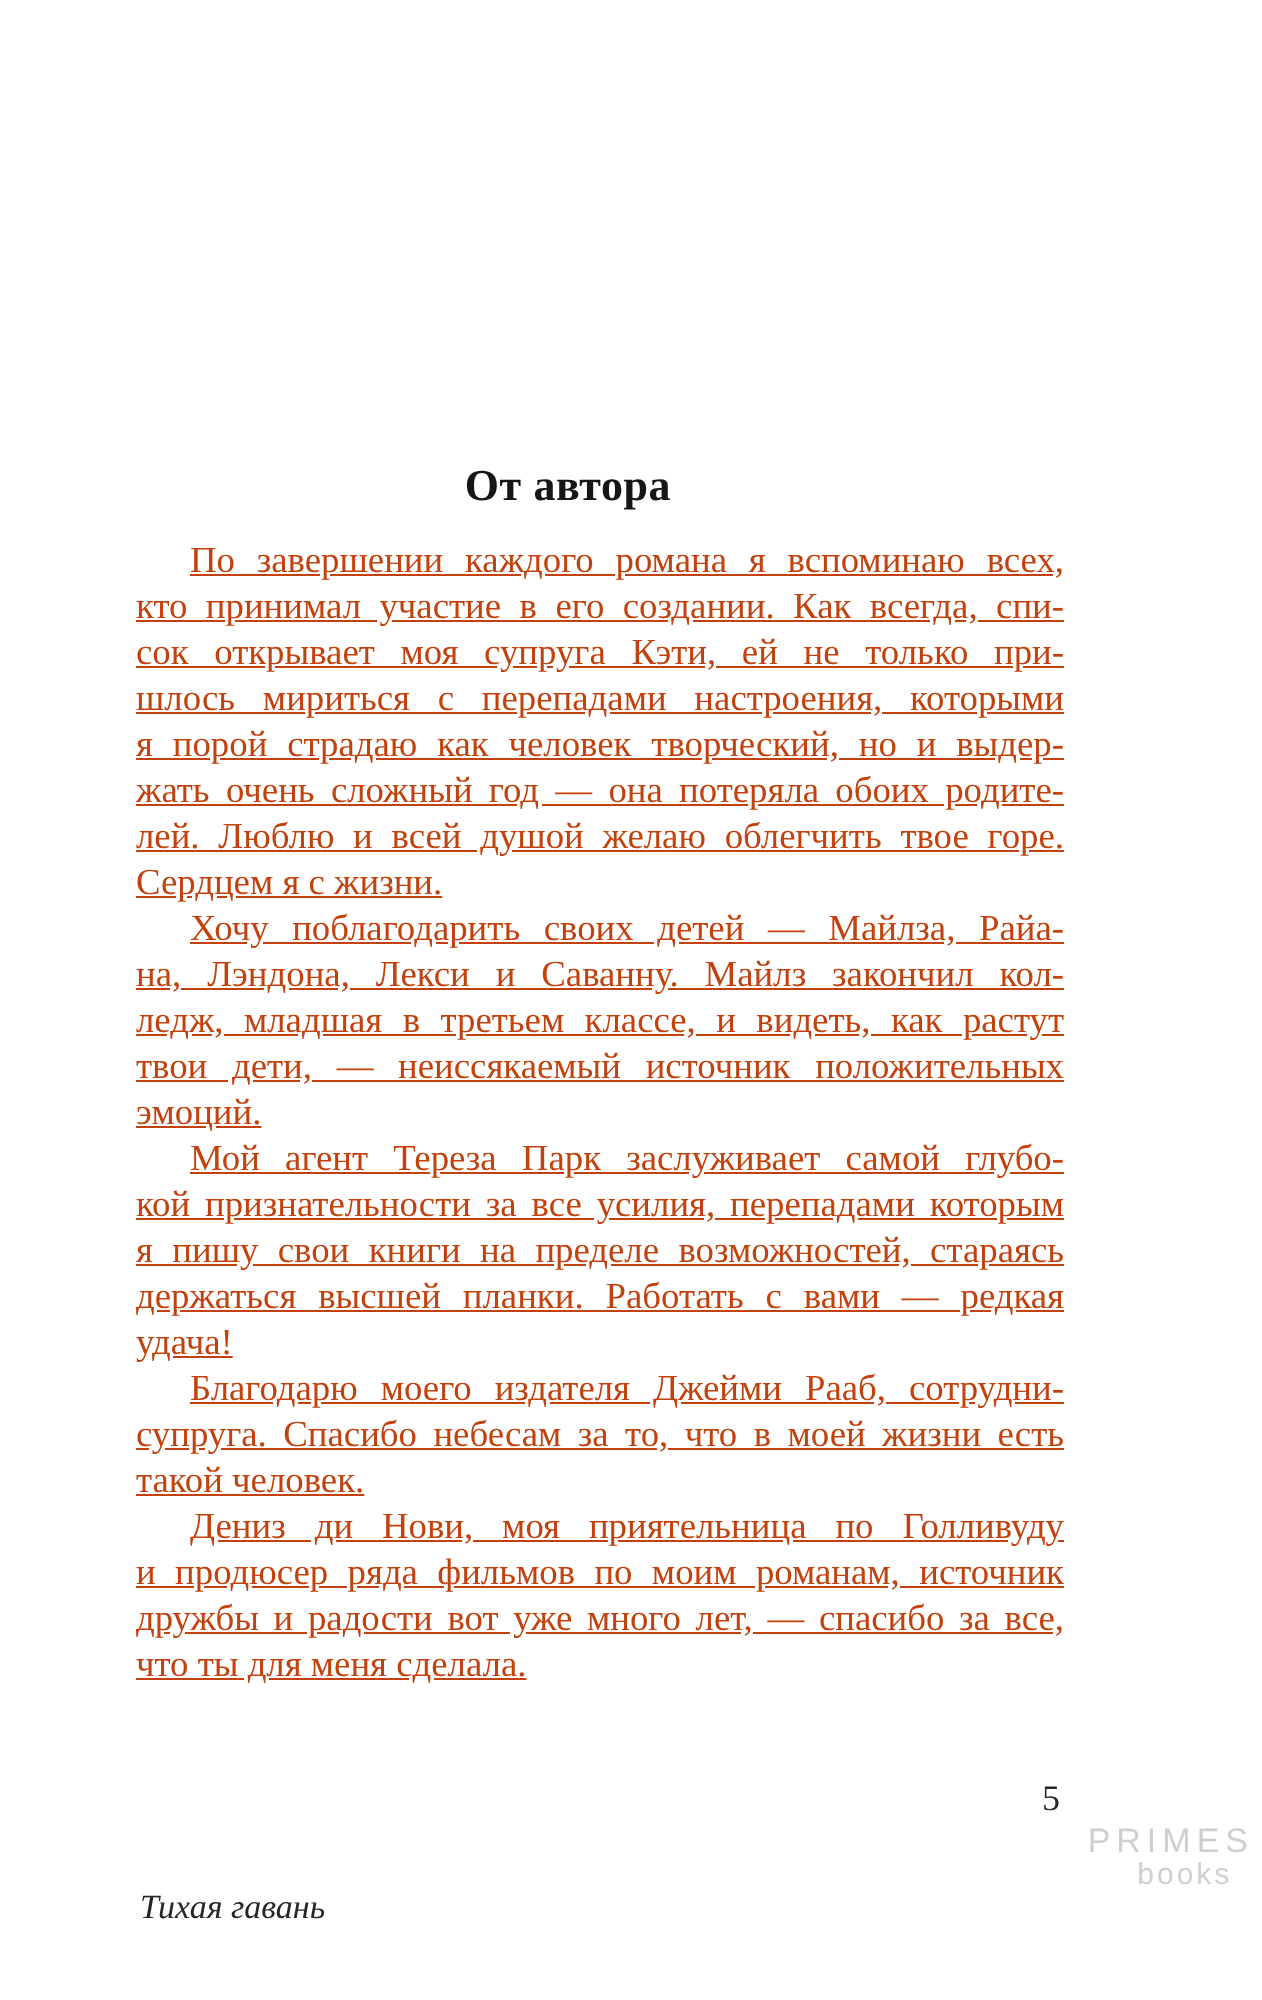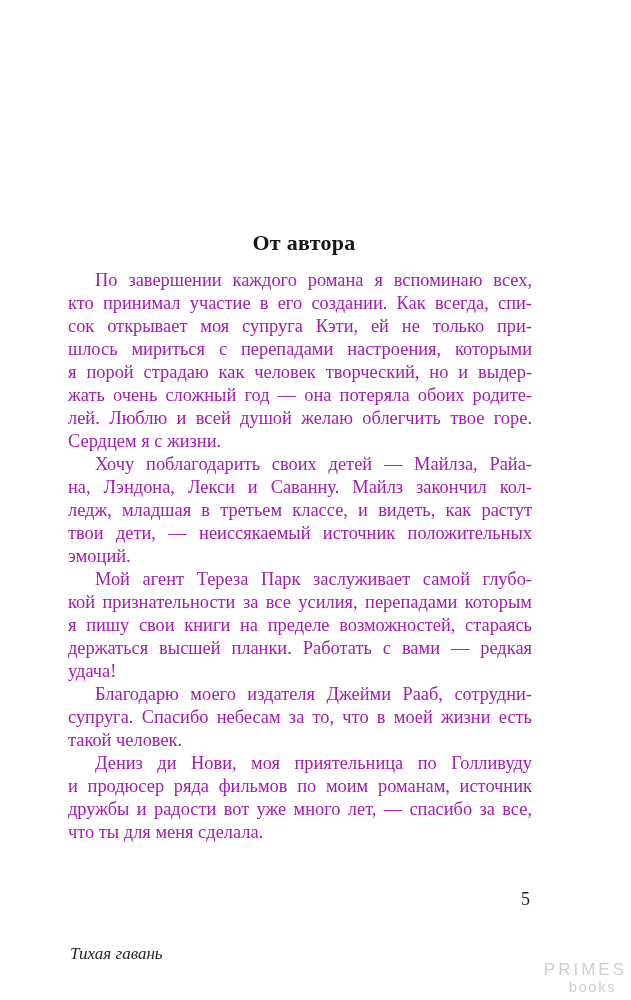--- a/index.html
+++ b/index.html
@@ -12,37 +12,38 @@
     width: 631px;
     height: 1000px;
     background: #ffffff;
     overflow: hidden;
     font-family: "Liberation Serif", "DejaVu Serif", serif;
     color: #1e1e1e;
   }
   .page-title {
     position: absolute;
     top: 230px;
-    left: 72px;
+    left: 52px;
     width: 464px;
     text-align: center;
     font-size: 22px;
     font-weight: bold;
     color: #161616;
     margin: 0;
     letter-spacing: 0.3px;
   }
   .body-text {
     position: absolute;
     top: 269px;
     left: 68px;
     width: 464px;
     font-size: 18.4px;
     line-height: 23px;
-    color: #a21caf;
+    color: #c2410c;
+    text-decoration: underline;
   }
   .paragraph { margin: 0; }
   .text-line {
     text-align: justify;
     text-align-last: justify;
     white-space: nowrap;
     height: 23px;
     overflow: hidden;
   }
   .text-line.first {
@@ -62,21 +63,21 @@
   }
   .footer-page-number {
     position: absolute;
     top: 889px;
     left: 521px;
     font-size: 18px;
     color: #262626;
   }
   .watermark {
     position: absolute;
-    top: 961px;
+    top: 912px;
     right: 4px;
     text-align: center;
     font-family: "Liberation Sans", "DejaVu Sans", sans-serif;
     color: #cfcfcf;
     line-height: 1;
     user-select: none;
   }
   .watermark .brand {
     display: block;
     font-size: 17px;

